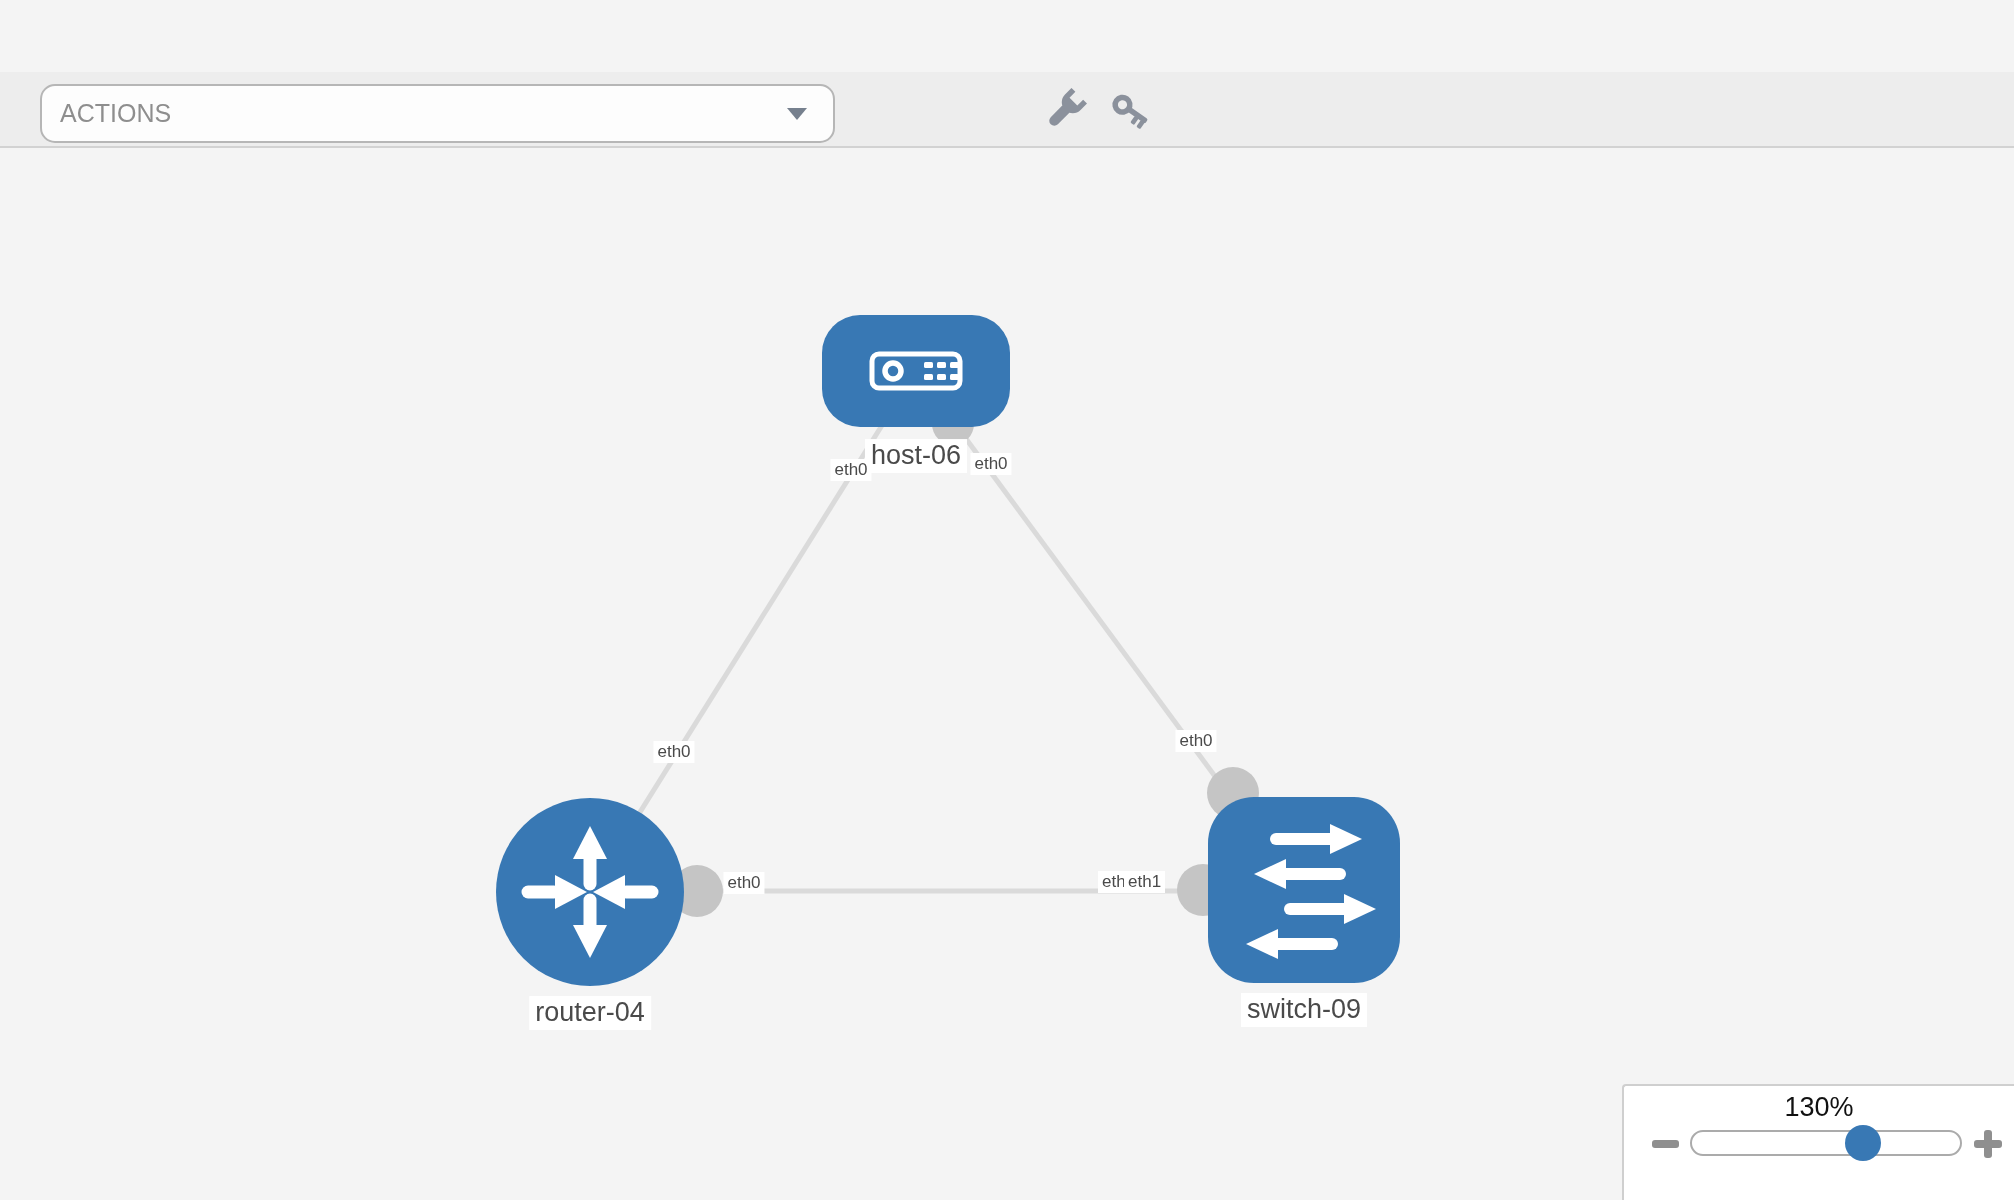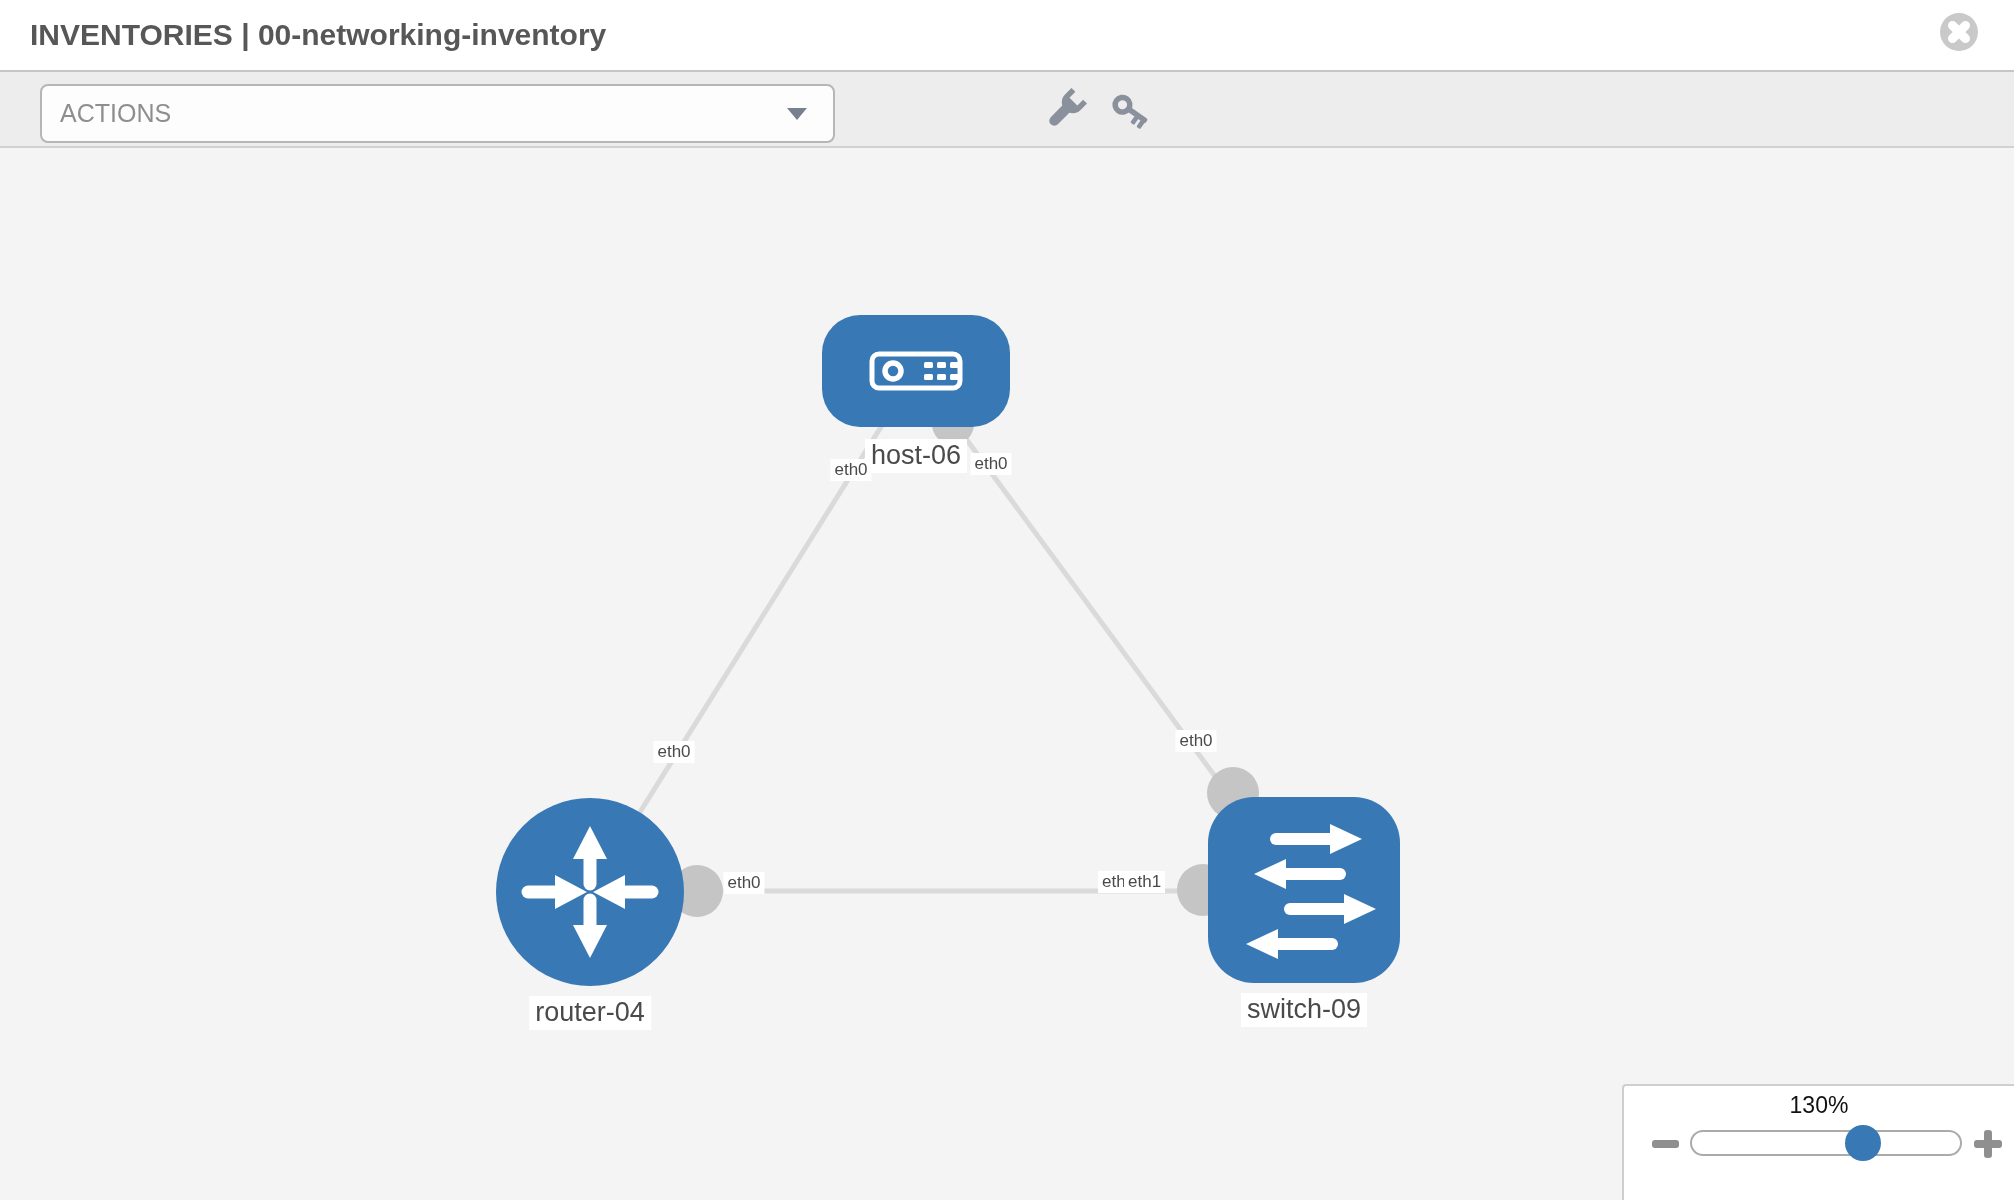--- a/index.html
+++ b/index.html
@@ -12,21 +12,21 @@
             background:#ffffff; border-bottom:2px solid #c6c6c6; z-index:10; }
   .header .title { position:absolute; left:30px; top:0; line-height:70px;
                    font-size:30px; font-weight:bold; color:#575757; }
   .close-btn { position:absolute; right:36px; top:13px; width:38px; height:38px;
                cursor:pointer; }
 
   
   .toolbar { position:absolute; top:72px; left:0; width:2014px; height:76px;
              background:#ededed; border-bottom:2px solid #d2d2d2; z-index:9; }
   .select-box { position:absolute; top:12px; height:59px; background:#fdfdfd;
-                border:2px solid #b6b6b6; border-radius:8px; cursor:pointer; }
+                border:2px solid #b6b6b6; border-radius:15px; cursor:pointer; }
   .select-box .sel-label { position:absolute; left:18px; top:0; line-height:55px;
                            font-size:25px; color:#8e8e8e; }
   .caret { position:absolute; right:26px; top:22px; width:0; height:0;
            border-left:10px solid transparent; border-right:10px solid transparent;
            border-top:12px solid #76808e; }
   .actions-box { left:40px; width:795px; }
   .search-box  { left:1125px; width:853px; }
   .tool-icon-btn { position:absolute; top:16px; width:44px; height:44px; cursor:pointer; }
   .wrench-btn { left:1043px; }
   .key-btn { left:1108px; }
@@ -41,48 +41,39 @@
             transform:translate(-50%,-50%); z-index:3; line-height:1.18; }
   .nlabel.big { font-size:27px; padding:1px 6px; }
   .nlabel.small { font-size:17px; padding:1px 4px; }
   .nlabel.abs { transform:none; }
 
   
   .zoom-panel { position:absolute; left:1622px; top:1084px; width:392px; height:116px;
                 background:#ffffff; border:2px solid #cfcfcf; border-right:none;
                 border-bottom:none; border-top-left-radius:4px; z-index:5; }
   .zoom-level { position:absolute; top:6px; left:0; width:100%; text-align:center;
-                font-size:23px; color:#111111; }
+                font-size:27px; color:#111111; }
   .zoom-minus { position:absolute; left:28px; top:54px; width:27px; height:8px;
                 background:#8f8f8f; border-radius:3px; cursor:pointer; }
   .zoom-track { position:absolute; left:66px; top:44px; width:272px; height:26px;
                 background:#ffffff; border:2px solid #ababab; border-radius:13px;
                 cursor:pointer; }
   .zoom-handle { position:absolute; left:221px; top:39px; width:36px; height:36px;
                  border-radius:50%; background:#3878b4; cursor:pointer; z-index:6; }
   .zoom-plus { position:absolute; left:350px; top:44px; width:28px; height:28px; cursor:pointer; }
   .zoom-plus .h { position:absolute; left:0; top:10px; width:28px; height:8px;
                   background:#8f8f8f; border-radius:3px; }
   .zoom-plus .v { position:absolute; left:10px; top:0; width:8px; height:28px;
                   background:#8f8f8f; border-radius:3px; }
 </style>
 </head>
 <body>
 
 <div class="app">
 
-  <div class="header">
-    <div class="title">INVENTORIES | 00-networking-inventory</div>
-    <div class="close-btn">
-      <svg width="38" height="38" viewBox="-19 -19 38 38">
-        <circle cx="0" cy="0" r="19" fill="#c9c9c9"></circle>
-        <path d="M -6.5,-6.5 L 6.5,6.5 M -6.5,6.5 L 6.5,-6.5" stroke="#ffffff" stroke-width="9" stroke-linecap="round"></path>
-      </svg>
-    </div>
-  </div>
 
   <div class="toolbar">
     <div class="select-box actions-box">
       <span class="sel-label">ACTIONS</span>
       <span class="caret"></span>
     </div>
 
     <div class="tool-icon-btn wrench-btn">
       <svg width="44" height="44" viewBox="-24 -24 48 48">
         <g transform="rotate(45)" fill="#8b919c">

